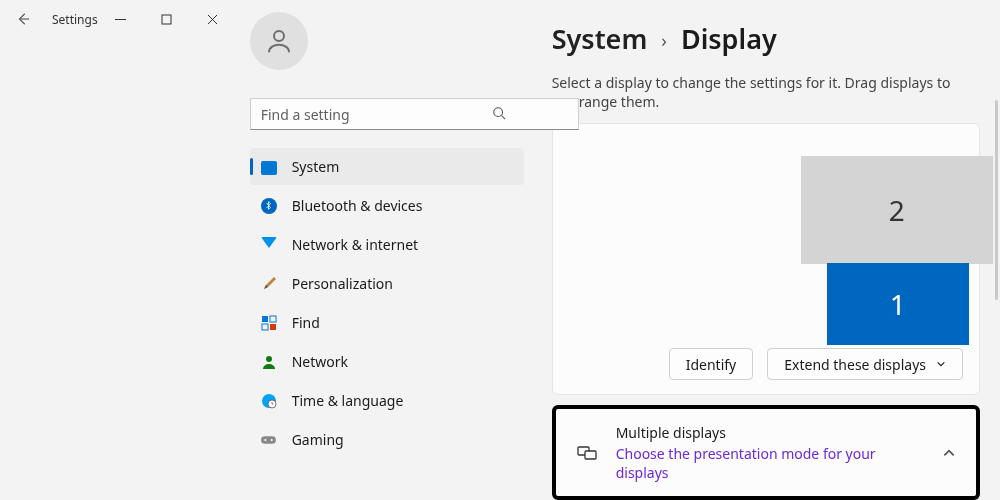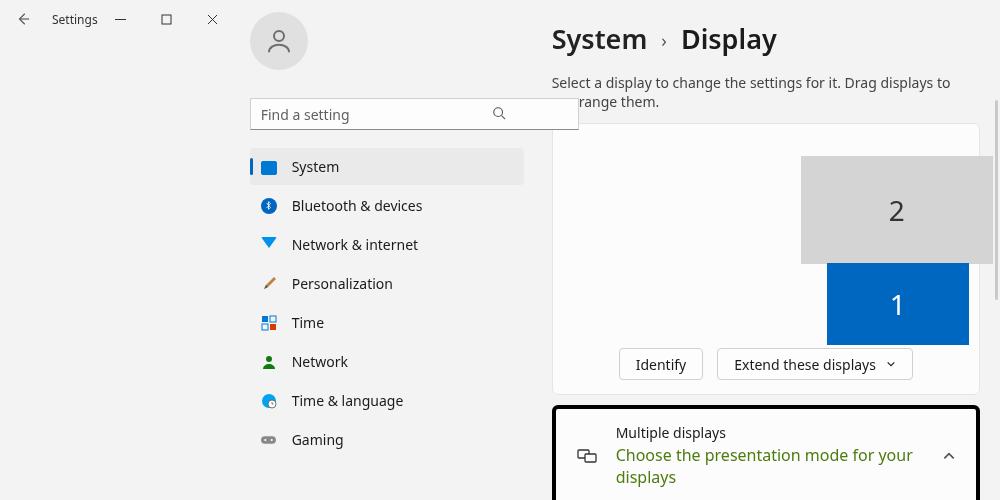--- a/index.html
+++ b/index.html
@@ -42,29 +42,29 @@
   .crumbs { display: flex; align-items: baseline; gap: 14px; margin-top: 12px; }
   .crumb1 { font-size: 27px; font-weight: 600; color: #222; }
   .chev { font-size: 18px; color: #555; position: relative; top: -2px; }
   .crumb2 { font-size: 27px; font-weight: 600; }
   .hint { font-size: 14px; color: #444; margin-top: 16px; }
   .arrange-card { margin-top: 12px; border: 1px solid #e5e5e5; border-radius: 6px; background: #fcfcfc; padding: 18px 16px 14px 16px; }
   .displays { position: relative; height: 200px; display:flex; align-items:center; justify-content:center; }
   .mon { position: absolute; display:flex; align-items:center; justify-content:center; font-size: 28px; cursor: grab; user-select:none; }
   .mon2 { width: 192px; height: 108px; background: #d4d4d4; color:#333; top: 14px; left: 232px; }
   .mon1 { width: 142px; height: 82px; background: #0067c0; color:#fff; top: 121px; left: 258px; }
-  .arrange-actions { display:flex; justify-content:center; gap:14px; margin-top: 6px; }
+  .arrange-actions { display:flex; justify-content:flex-end; gap:14px; margin-top: 6px; }
   .btn { height: 32px; padding: 0 16px; border: 1px solid #d0d0d0; border-radius: 4px; background: #fdfdfd; font-size: 14px; color:#1b1b1b; cursor:pointer; display:flex; align-items:center; gap:10px; }
   .btn .chev-sm { width:10px; height:10px; }
 
   .section-card { margin-top: 10px; border: 4px solid #000000; border-radius: 6px; background: #fcfcfc; padding: 14px 20px; display:flex; align-items:center; gap:18px; }
   .sec-icon { width:22px; height:22px; display:flex; align-items:center; justify-content:center; color:#333; }
   .sec-text { flex:1; }
   .sec-title { font-size: 14px; color:#1b1b1b; }
-  .sec-sub { font-size: 16px; color:#4d7c0f; margin-top:2px; }
+  .sec-sub { font-size: 14px; color:#6d28d9; margin-top:2px; }
   .sec-chev { width:14px; height:14px; color:#555; }
 
   
   .scroll-edge { position:absolute; right:2px; top:100px; width:3px; height:200px; background:#c9c9c9; border-radius:2px; }
 </style>
 </head>
 <body>
 
 <div class="window">
 
@@ -150,21 +150,21 @@
         </div>
         <div class="nav-item">
           <span class="nav-icon">
             <svg width="16" height="16" viewBox="0 0 16 16">
                 <rect x="1" y="1" width="6" height="6" fill="#0078d4"></rect>
                 <rect x="9" y="1" width="6" height="6" fill="none" stroke="#0078d4"></rect>
                 <rect x="1" y="9" width="6" height="6" fill="none" stroke="#0078d4"></rect>
                 <rect x="9" y="9" width="6" height="6" fill="#d83b01"></rect>
               </svg>
           </span>
-          <span>Time</span>
+          <span>Find</span>
         </div>
         <div class="nav-item">
           <span class="nav-icon">
             <svg width="16" height="16" viewBox="0 0 16 16">
                 <circle cx="8" cy="5" r="3" fill="#107c10"></circle>
                 <path d="M2 15c0-3 3-5 6-5s6 2 6 5" fill="#107c10"></path>
               </svg>
           </span>
           <span>Network</span>
         </div>

